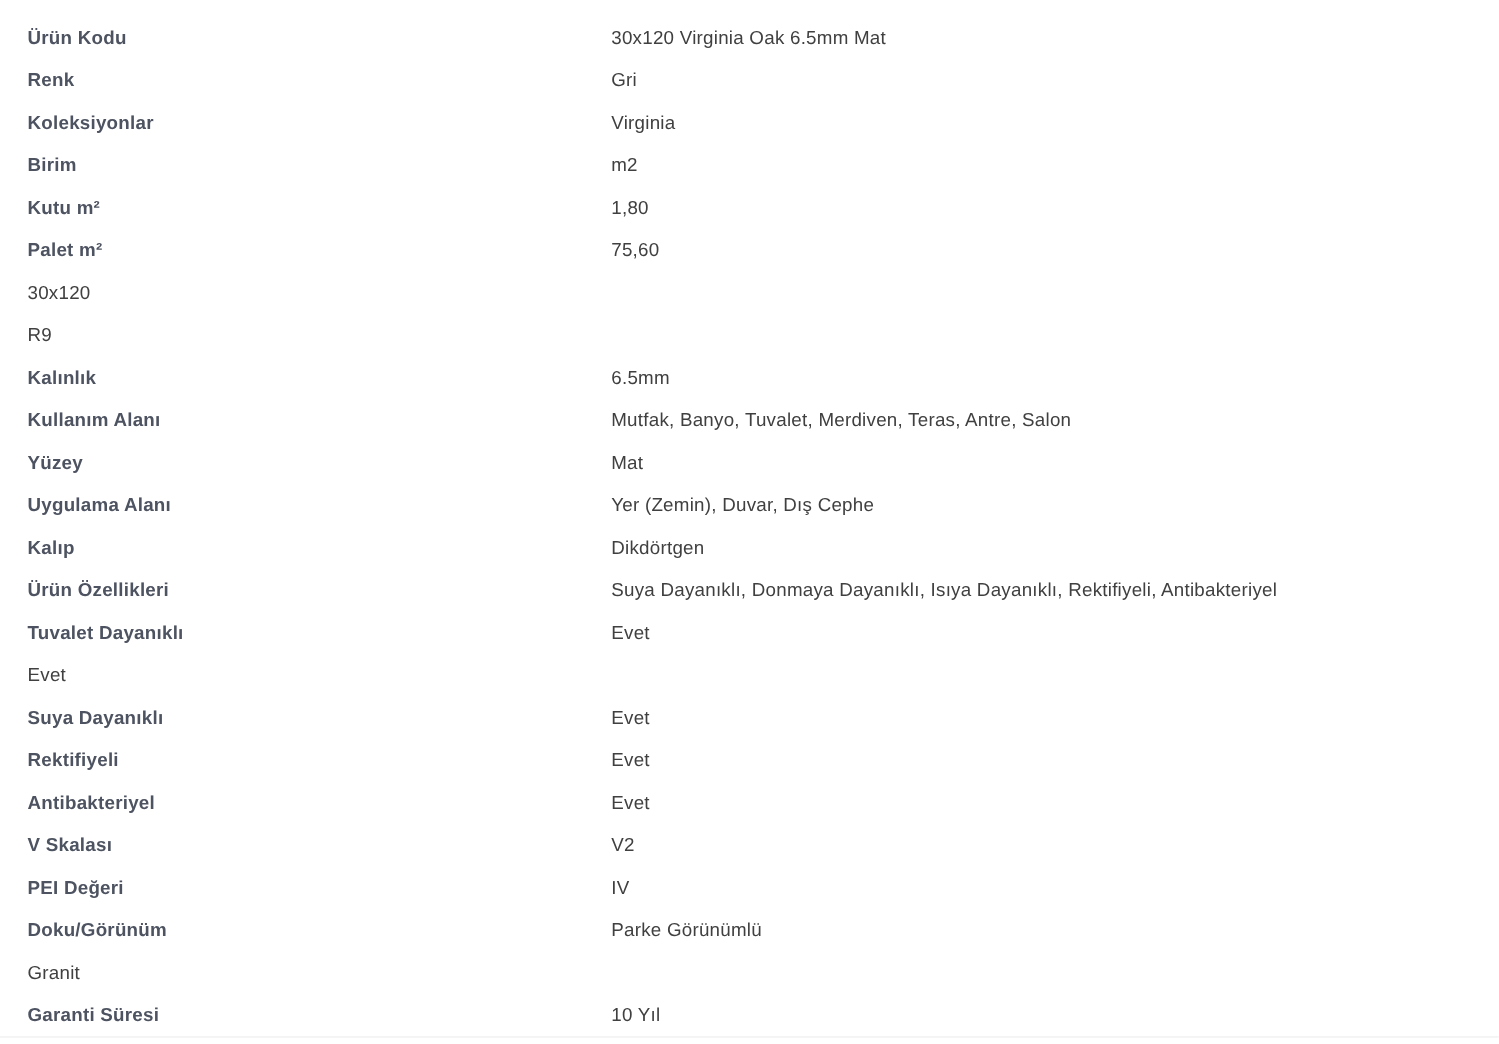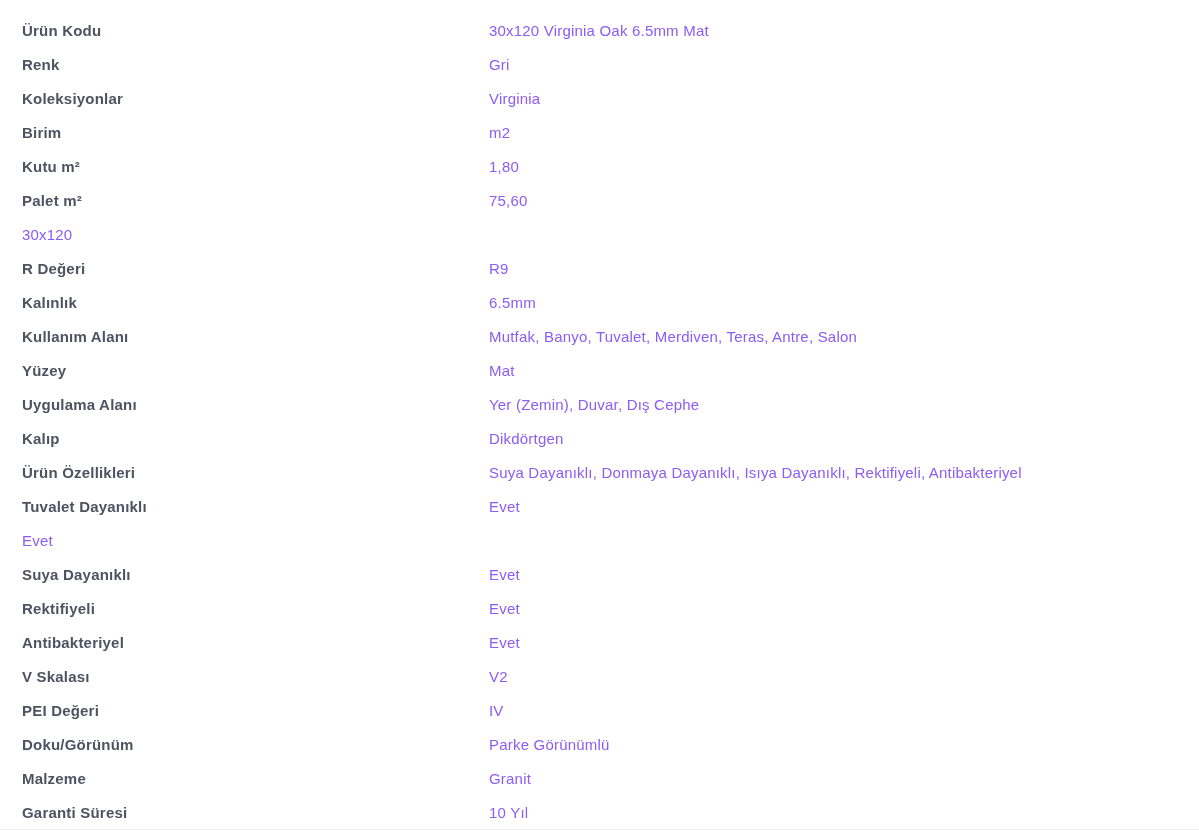--- a/index.html
+++ b/index.html
@@ -28,21 +28,21 @@
     font-size: 15px;
     font-weight: bold;
     color: #4d5360;
     letter-spacing: 0.2px;
     white-space: nowrap;
   }
   .spec-value {
     flex: 1;
     font-size: 15px;
     font-weight: normal;
-    color: #8b5cf6;
+    color: #404040;
     letter-spacing: 0.2px;
     white-space: nowrap;
   }
 </style>
 </head>
 <body>
 
 <div class="spec-table">
     <div class="spec-row">
       <div class="spec-label">Ürün Kodu</div>
@@ -65,21 +65,20 @@
       <div class="spec-value">1,80</div>
     </div>
     <div class="spec-row">
       <div class="spec-label">Palet m²</div>
       <div class="spec-value">75,60</div>
     </div>
     <div class="spec-row">
       <div class="spec-value">30x120</div>
     </div>
     <div class="spec-row">
-      <div class="spec-label">R Değeri</div>
       <div class="spec-value">R9</div>
     </div>
     <div class="spec-row">
       <div class="spec-label">Kalınlık</div>
       <div class="spec-value">6.5mm</div>
     </div>
     <div class="spec-row">
       <div class="spec-label">Kullanım Alanı</div>
       <div class="spec-value">Mutfak, Banyo, Tuvalet, Merdiven, Teras, Antre, Salon</div>
     </div>
@@ -124,20 +123,19 @@
     </div>
     <div class="spec-row">
       <div class="spec-label">PEI Değeri</div>
       <div class="spec-value">IV</div>
     </div>
     <div class="spec-row">
       <div class="spec-label">Doku/Görünüm</div>
       <div class="spec-value">Parke Görünümlü</div>
     </div>
     <div class="spec-row">
-      <div class="spec-label">Malzeme</div>
       <div class="spec-value">Granit</div>
     </div>
     <div class="spec-row">
       <div class="spec-label">Garanti Süresi</div>
       <div class="spec-value">10 Yıl</div>
     </div>
   </div>
 
 </body></html>

